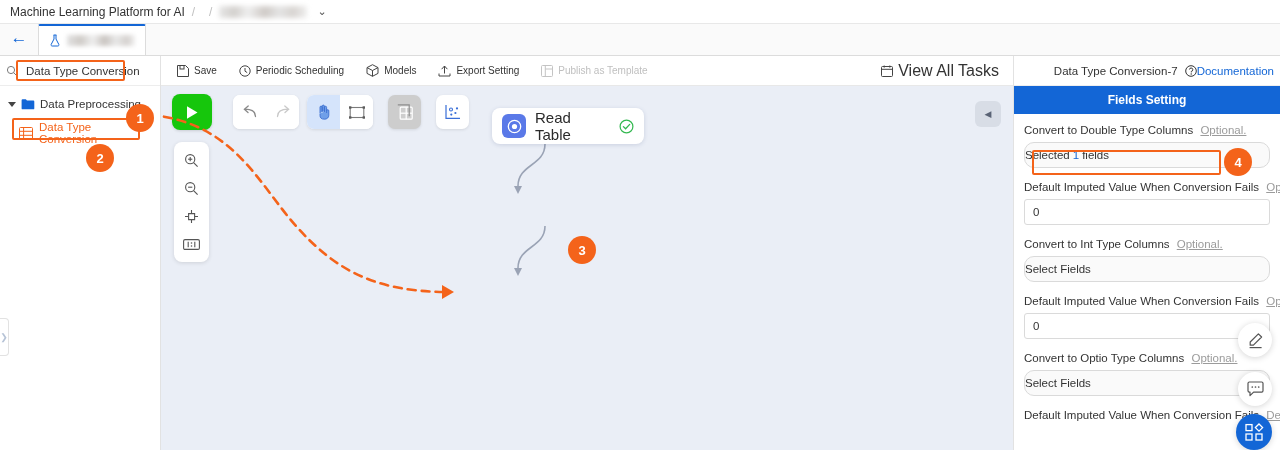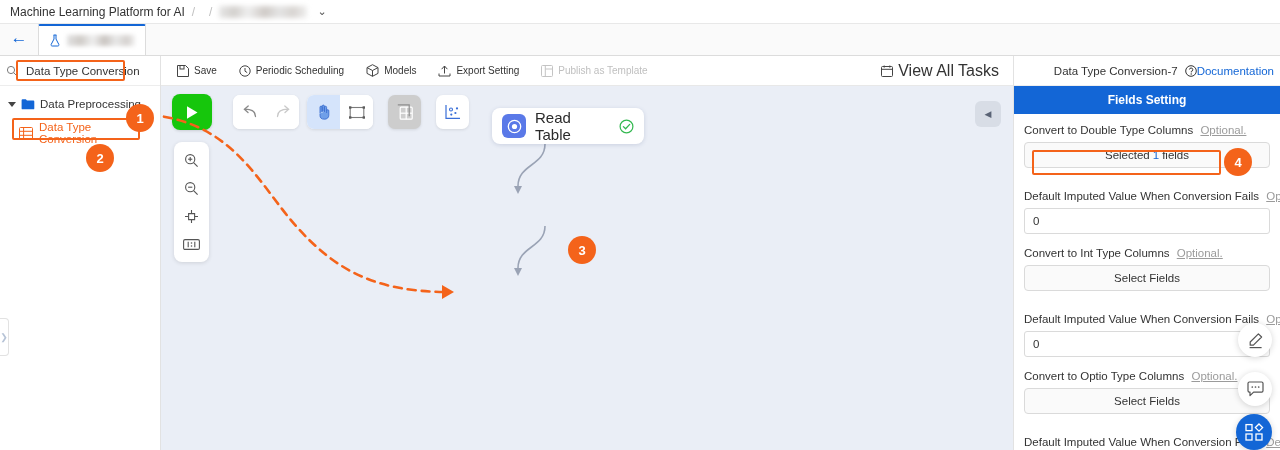--- a/index.html
+++ b/index.html
@@ -176,24 +176,24 @@
   }
   .doc-link { color: #1366d6; cursor: pointer; }
   .fields-title {
     height: 28px; background: #1366d6; color: #fff; font-size: 12px;
     font-weight: bold; display: flex; align-items: center; justify-content: center;
   }
   .rp-body { padding: 10px 10px 0 10px; }
   .flabel { font-size: 11.5px; color: #333; margin-bottom: 6px; white-space: nowrap; }
   .fopt { color: #9b9b9b; margin-left: 4px; text-decoration: underline; }
   .fbtn {
-    height: 26px; border: 1px solid #dadada; border-radius: 4px;
+    height: 26px; border: 1px solid #dadada; border-radius: 10px;
     background: #fafafa; display: flex; align-items: center;
-    justify-content: center; font-size: 11.5px; color: #333;
-    cursor: pointer; margin-bottom: 22px; position: relative;
+    font-size: 11.5px; color: #333;
+    cursor: pointer; margin-bottom: 13px; position: relative;
   }
   .fbtn .num { color: #1366d6; margin: 0 3px; }
   .finput {
     height: 26px; border: 1px solid #dadada; border-radius: 3px; background: #fff;
     display: flex; align-items: center; padding: 0 8px; font-size: 11.5px;
     color: #333; margin-bottom: 13px;
   }
   .sel-hl {
     position: absolute; left: 1032px; top: 150px; width: 189px; height: 25px;
     border: 2px solid #f4631a; border-radius: 2px; pointer-events: none; z-index: 25;

